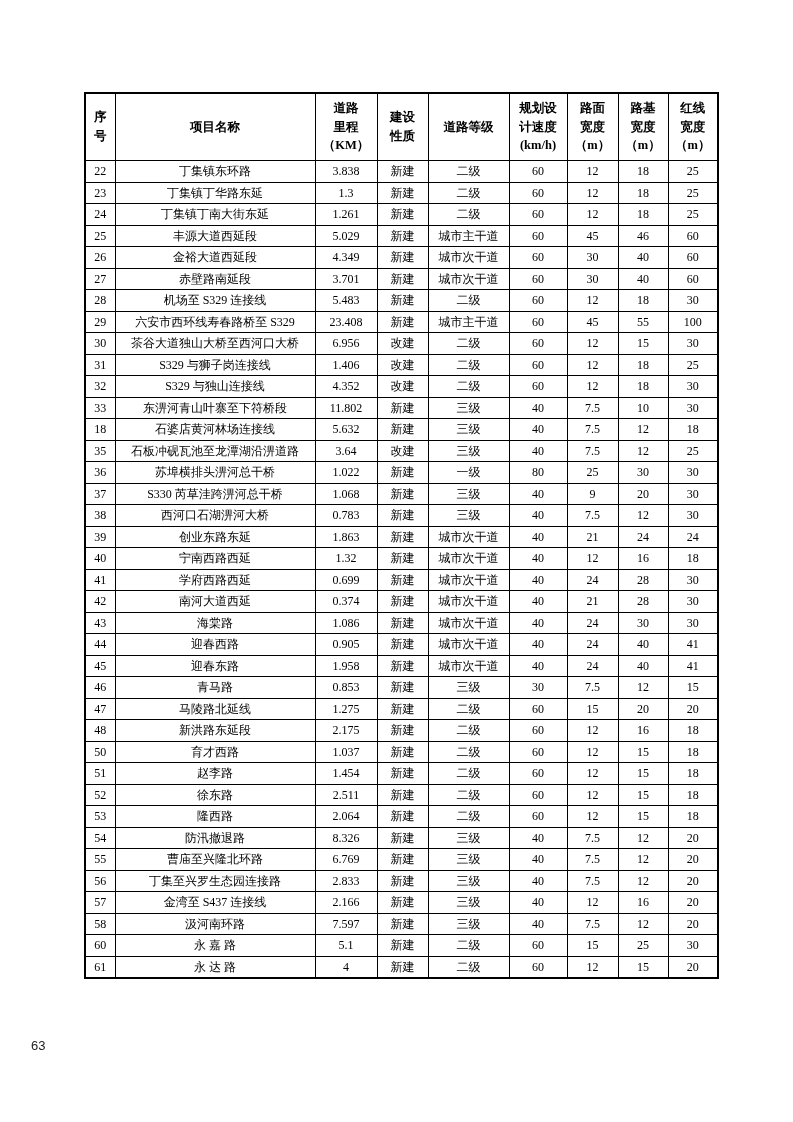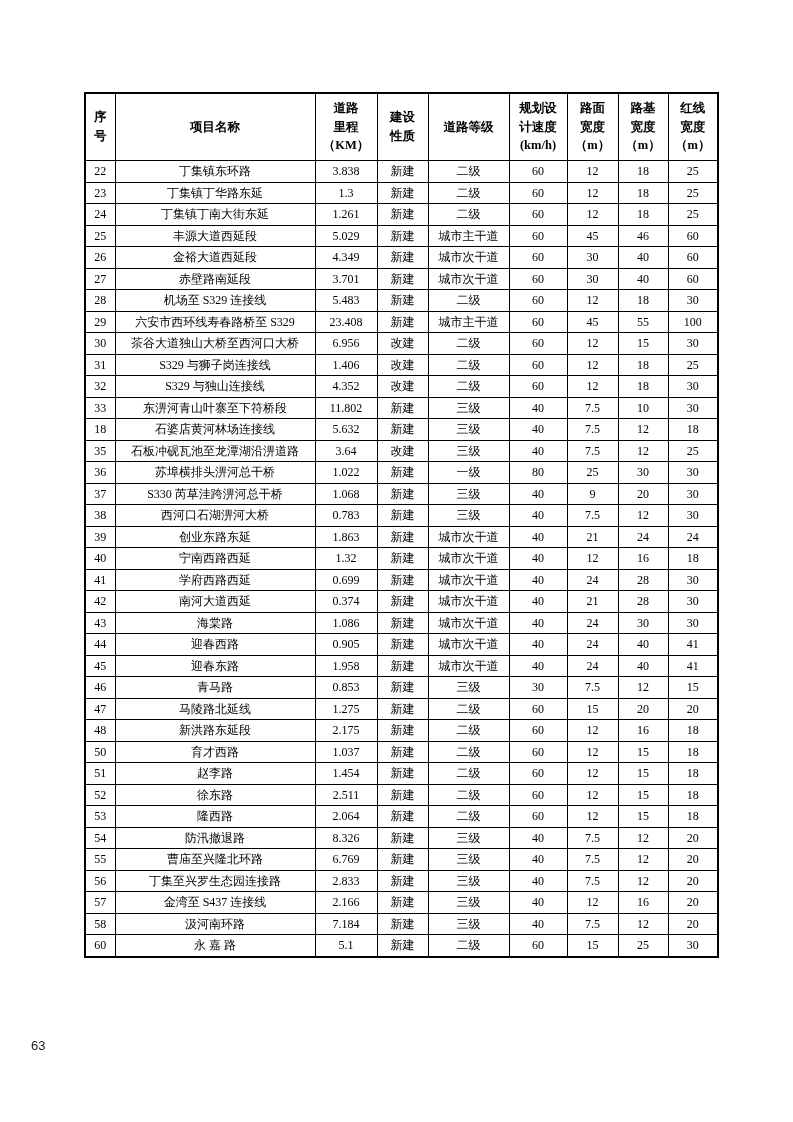--- a/index.html
+++ b/index.html
@@ -483,37 +483,48 @@
           <td>新建</td>
           <td>三级</td>
           <td>40</td>
           <td>12</td>
           <td>16</td>
           <td>20</td>
         </tr>
         <tr>
           <td>58</td>
           <td>汲河南环路</td>
-          <td>7.184</td>
+          <td>7.597</td>
           <td>新建</td>
           <td>三级</td>
           <td>40</td>
           <td>7.5</td>
           <td>12</td>
           <td>20</td>
         </tr>
         <tr>
           <td>60</td>
           <td>永 嘉 路</td>
           <td>5.1</td>
           <td>新建</td>
           <td>二级</td>
           <td>60</td>
           <td>15</td>
           <td>25</td>
           <td>30</td>
+        </tr>
+        <tr>
+          <td>61</td>
+          <td>永 达 路</td>
+          <td>4</td>
+          <td>新建</td>
+          <td>二级</td>
+          <td>60</td>
+          <td>12</td>
+          <td>15</td>
+          <td>20</td>
         </tr>
       </tbody>
   </table>
 
   <div class="page-number">63</div>
 
 </div>
 
 </body></html>

